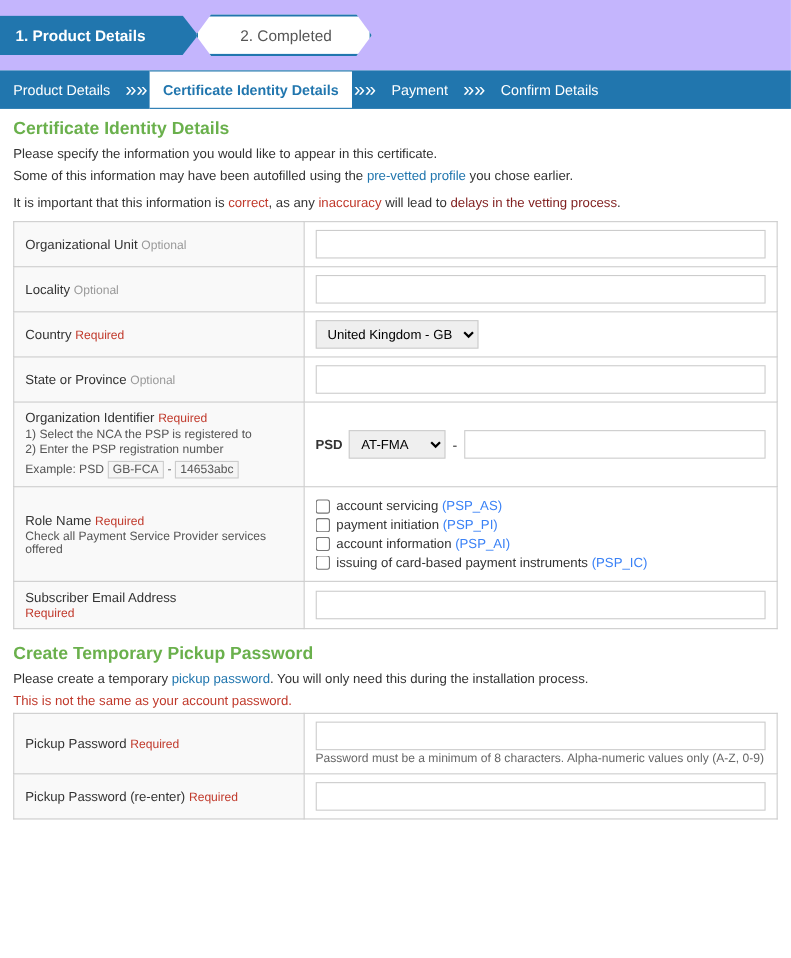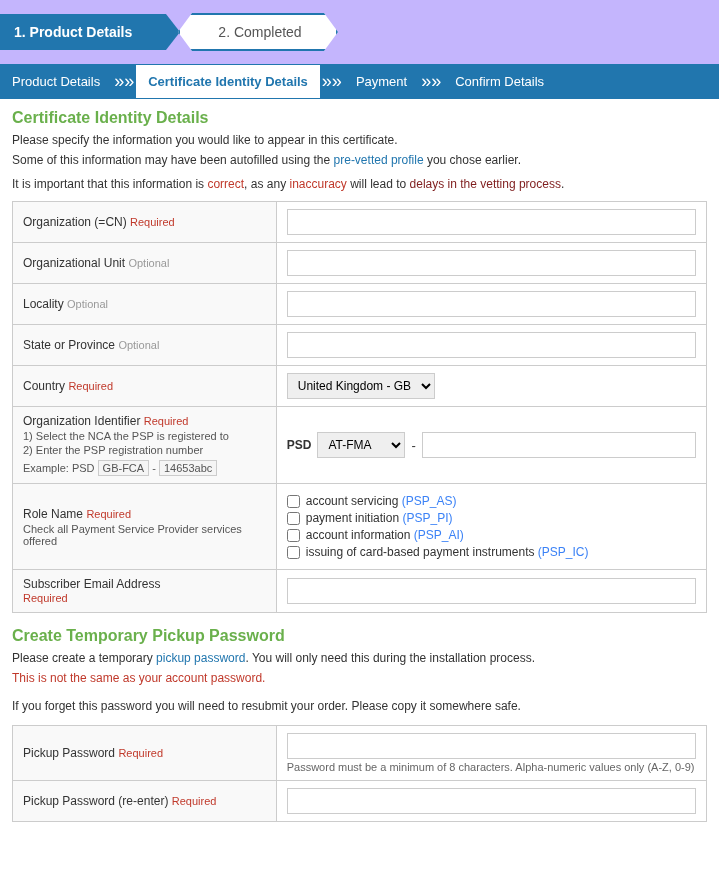--- a/index.html
+++ b/index.html
@@ -152,72 +152,63 @@
       Some of this information may have been autofilled using the <span class="link">pre-vetted profile</span> you chose earlier.
     </p>
     <p class="desc-important">
       It is important that this information is <span class="red">correct</span>, as any <span class="red">inaccuracy</span> will lead to <span class="orange">delays in the vetting process</span>.
     </p>
   </div>
 
   <table class="form-table">
 
     <tbody>
-        <tr>
-      <td class="label-cell">
-        <span class="label-main">Organization (=CN)</span>
-        <span class="label-required">Required</span>
-      </td>
-      <td class="input-cell">
-        <input type="text" style="">
-      </td>
-    </tr>
 
     <tr>
       <td class="label-cell">
         <span class="label-main">Organizational Unit</span>
         <span class="label-optional">Optional</span>
       </td>
       <td class="input-cell">
         <input type="text" style="">
       </td>
     </tr>
 
     <tr>
       <td class="label-cell">
         <span class="label-main">Locality</span>
-        <span class="label-optional"> Optional</span>
-      </td>
-      <td class="input-cell">
-        <input type="text" style="">
-      </td>
-    </tr>
-
-    <tr>
-      <td class="label-cell">
-        <span class="label-main">State or Province</span>
         <span class="label-optional"> Optional</span>
       </td>
       <td class="input-cell">
         <input type="text" style="">
       </td>
     </tr>
 
     <tr>
       <td class="label-cell">
         <span class="label-main">Country</span>
         <span class="label-required"> Required</span>
       </td>
       <td class="input-cell">
         <select>
           <option selected="">United Kingdom - GB</option>
           <option>Austria - AT</option>
           <option>Germany - DE</option>
           <option>France - FR</option>
         </select>
+      </td>
+    </tr>
+
+    <tr>
+      <td class="label-cell">
+        <span class="label-main">State or Province</span>
+        <span class="label-optional"> Optional</span>
+      </td>
+      <td class="input-cell">
+        <input type="text" style="">
       </td>
     </tr>
 
     <tr>
       <td class="label-cell">
         <div><span class="label-main">Organization Identifier</span> <span class="label-required">Required</span></div>
         <div class="label-sub">1) Select the NCA the PSP is registered to</div>
         <div class="label-sub">2) Enter the PSP registration number</div>
         <div class="label-example">
           <span>Example: PSD</span>
@@ -280,21 +271,20 @@
     </tr>
   </tbody>
     </table>
 
   <div>
     <div class="section-title">Create Temporary Pickup Password</div>
     <p class="desc-text">
       Please create a temporary <span class="link">pickup password</span>. You will only need this during the installation process.
     </p>
     <p class="desc-text" style="color:#c0392b;">This is not the same as your account password.</p>
-    <p class="desc-text" style="margin-top:10px; margin-bottom:10px;">If you forget this password you will need to resubmit your order. Please copy it somewhere safe.</p>
   </div>
 
   <table class="form-table">
     <tbody>
         <tr>
       <td class="label-cell">
         <span class="label-main">Pickup Password</span>
         <span class="label-required"> Required</span>
       </td>
       <td class="input-cell">

